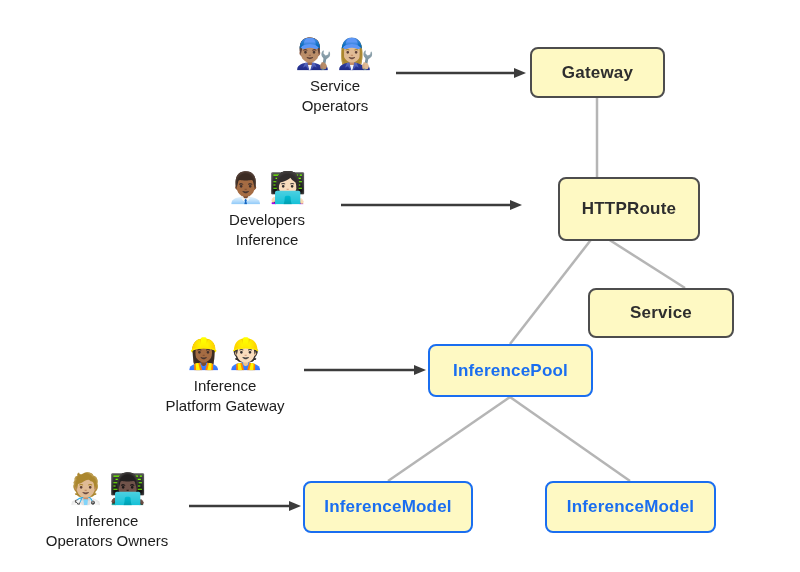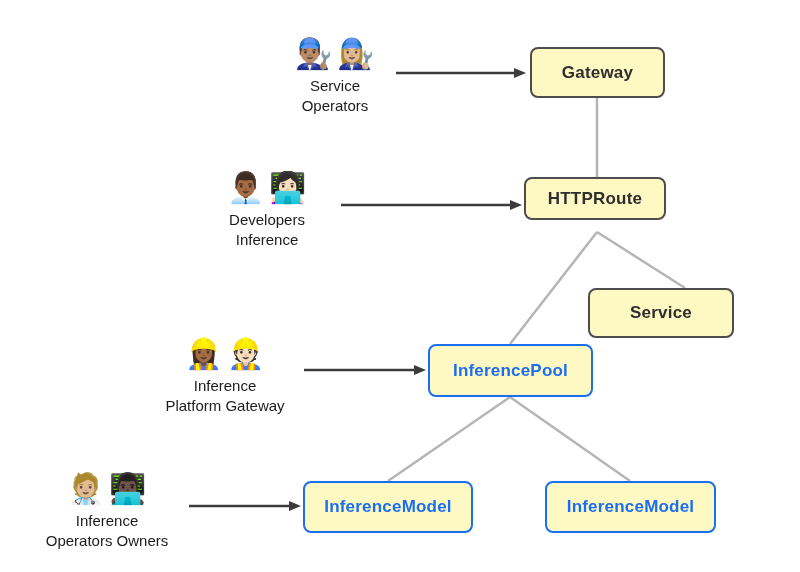--- a/index.html
+++ b/index.html
@@ -92,21 +92,21 @@
     <div class="label">
       <div>Inference</div>
       <div>Operators Owners</div>
     </div>
   </div>
 
   <div class="node dark" style="left:530px; top:47px; width:135px; height:51px;">
     <span>Gateway</span>
   </div>
 
-  <div class="node dark" style="left:524px; top:177px; width:142px; height:43px;">
+  <div class="node dark" style="left:558px; top:177px; width:142px; height:64px;">
     <span>HTTPRoute</span>
   </div>
 
   <div class="node dark" style="left:588px; top:288px; width:146px; height:50px;">
     <span>Service</span>
   </div>
 
   <div class="node blue" style="left:428px; top:344px; width:165px; height:53px;">
     <span>InferencePool</span>
   </div>

